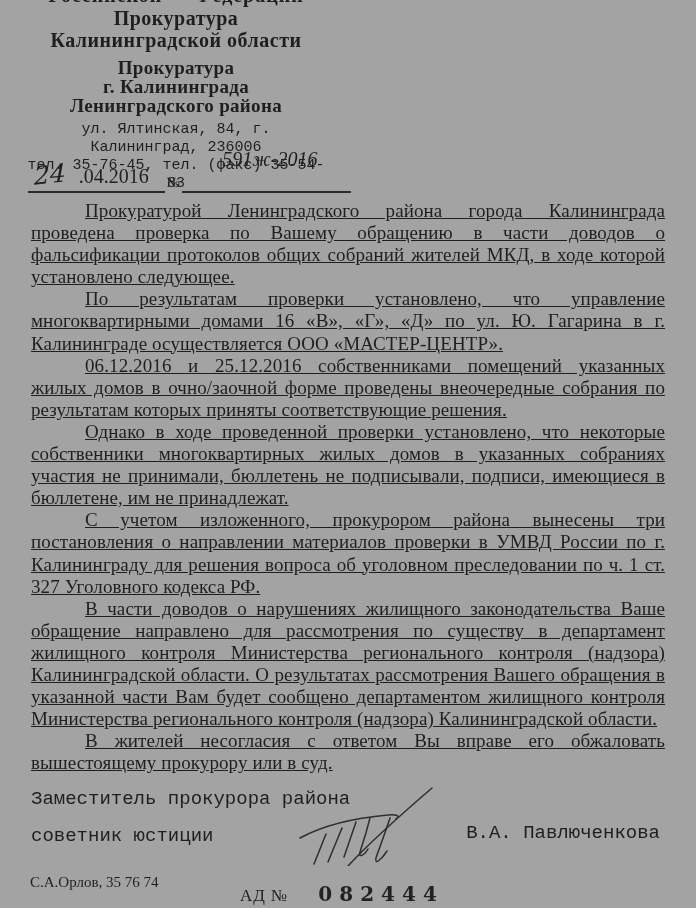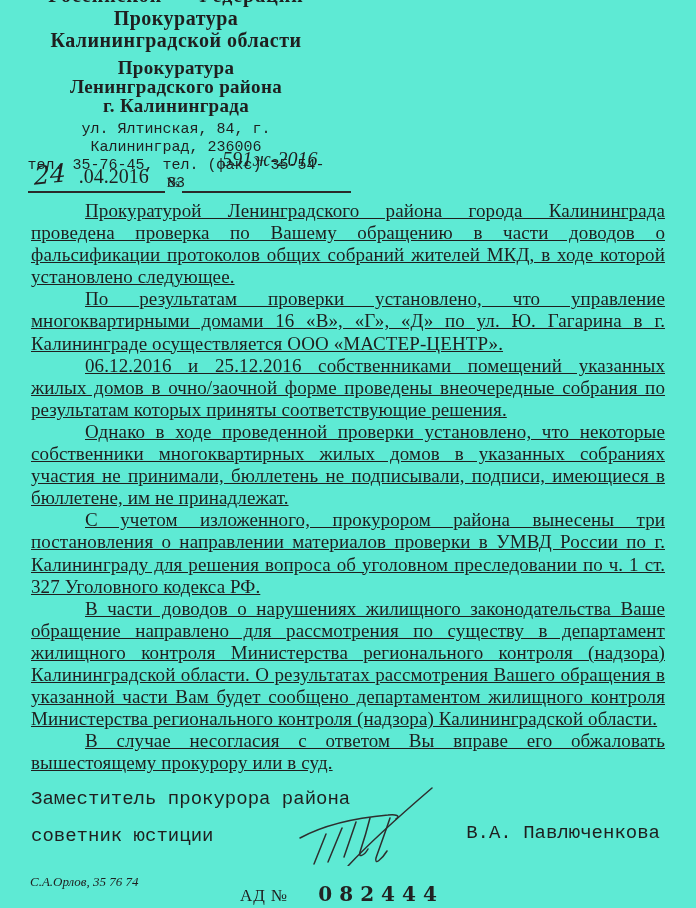--- a/index.html
+++ b/index.html
@@ -1,20 +1,20 @@
 <!DOCTYPE html>
 <html lang="ru"><head>
 <meta charset="utf-8">
 <style>
   html,body{margin:0;padding:0;background:#888;}
   .page{
     position:relative;
     width:696px;height:908px;
     margin:0 auto;
-    background:#5eead4;
+    background:#a3a3a3;
     color:#1f1f1f;
     font-family:"Liberation Serif", serif;
     overflow:hidden;
     box-sizing:border-box;
   }
   
   .letterhead{
     position:absolute;
     top:0;left:26px;width:300px;
     text-align:center;
@@ -94,21 +94,21 @@
   }
   .sig-title1{position:absolute;top:2px;left:31px;font-size:19px;}
   .sig-title2{position:absolute;top:39px;left:31px;font-size:19px;}
   .sig-name{position:absolute;top:36px;right:36px;font-size:19px;}
   .sig-scribble{position:absolute;top:-8px;left:292px;}
   
   .footer{
     position:absolute;
     top:870px;left:0;width:696px;height:38px;
   }
-  .executor{position:absolute;top:4px;left:30px;font-size:13px;font-style:italic;}
+  .executor{position:absolute;top:4px;left:30px;font-size:15px;}
   .form-id{position:absolute;top:12px;left:232px;white-space:nowrap;}
   .form-series{font-size:17px;letter-spacing:1px;margin-left:8px;}
   .form-number{
     font-family:"DejaVu Serif", serif;
     font-weight:bold;
     font-size:20px;
     letter-spacing:7px;
     margin-left:30px;
     color:#222;
   }
@@ -121,22 +121,22 @@
   <div class="letterhead">
     <div class="clip-line">
       <span>Российской Федерации</span>
     </div>
     <div class="org-main">
       <div>Прокуратура</div>
       <div>Калининградской области</div>
     </div>
     <div class="org-sub">
       <div>Прокуратура</div>
+      <div>г. Калининграда</div>
       <div>Ленинградского района</div>
-      <div>г. Калининграда</div>
     </div>
     <div class="addr">
       <div>ул. Ялтинская, 84, г. Калининград, 236006</div>
       <div>тел. 35-76-45, тел. (факс) 35-54-83</div>
     </div>
   </div>
 
   <div class="ref-line">
     <span class="ref-date">
       <span class="hand-day">24</span>
@@ -146,21 +146,21 @@
     <span class="ref-num">591ж-2016</span>
   </div>
 
   <div class="body-text">
     <p>Прокуратурой Ленинградского района города Калининграда проведена проверка по Вашему обращению в части доводов о фальсификации протоколов общих собраний жителей МКД, в ходе которой установлено следующее.</p>
     <p>По результатам проверки установлено, что управление многоквартирными домами 16 «В», «Г», «Д» по ул. Ю. Гагарина в г. Калининграде осуществляется ООО «МАСТЕР-ЦЕНТР».</p>
     <p>06.12.2016 и 25.12.2016 собственниками помещений указанных жилых домов в очно/заочной форме проведены внеочередные собрания по результатам которых приняты соответствующие решения.</p>
     <p>Однако в ходе проведенной проверки установлено, что некоторые собственники многоквартирных жилых домов в указанных собраниях участия не принимали, бюллетень не подписывали, подписи, имеющиеся в бюллетене, им не принадлежат.</p>
     <p>С учетом изложенного, прокурором района вынесены три постановления о направлении материалов проверки в УМВД России по г. Калининграду для решения вопроса об уголовном преследовании по ч. 1 ст. 327 Уголовного кодекса РФ.</p>
     <p>В части доводов о нарушениях жилищного законодательства Ваше обращение направлено для рассмотрения по существу в департамент жилищного контроля Министерства регионального контроля (надзора) Калининградской области. О результатах рассмотрения Вашего обращения в указанной части Вам будет сообщено департаментом жилищного контроля Министерства регионального контроля (надзора) Калининградской области.</p>
-    <p>В случае несогласия с ответом Вы вправе его обжаловать вышестоящему прокурору или в суд.</p>
+    <p>В жителей несогласия с ответом Вы вправе его обжаловать вышестоящему прокурору или в суд.</p>
   </div>
 
   <div class="sig-block">
     <div class="sig-title1">Заместитель прокурора района</div>
     <div class="sig-title2">советник юстиции</div>
     <svg class="sig-scribble" width="150" height="88" viewBox="0 0 150 88" fill="none">
       <g stroke="#2e2e2e" stroke-width="1.5" stroke-linecap="round" fill="none">
         <path d="M8,60 C30,48 62,40 96,37 C104,36 109,38 104,41"></path>
         <path d="M34,56 L22,86"></path>
         <path d="M50,50 L36,84"></path>

